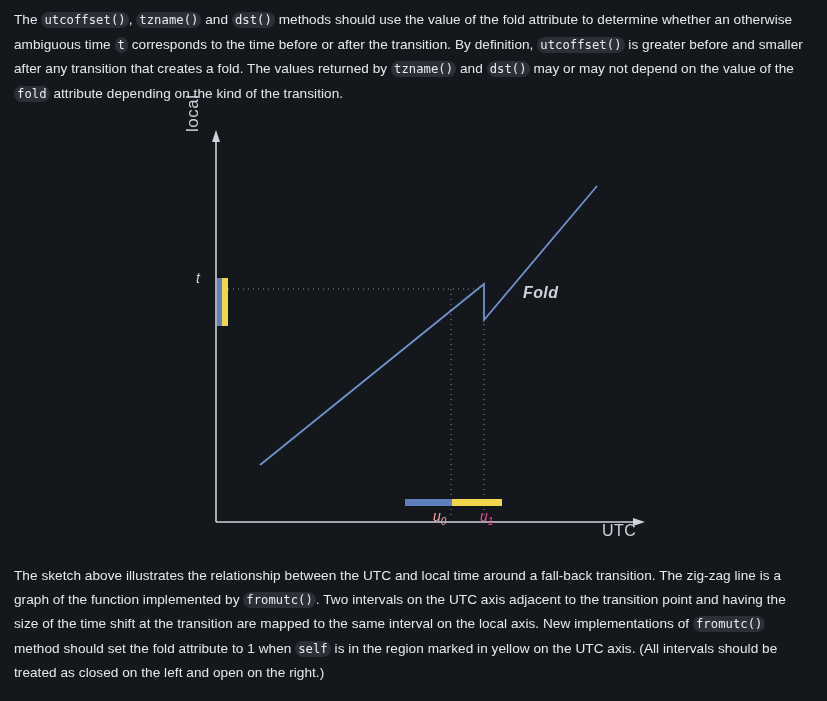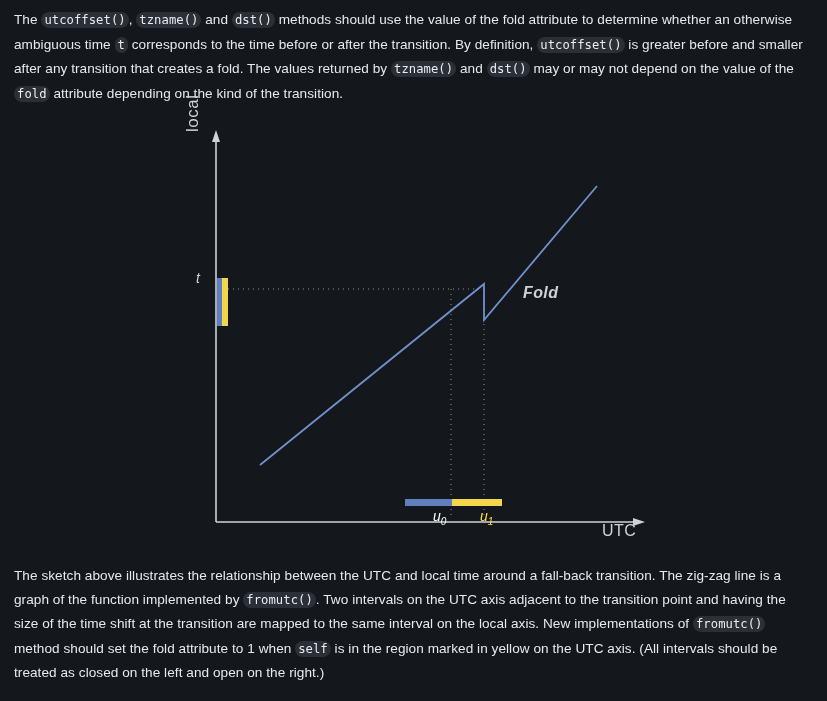--- a/index.html
+++ b/index.html
@@ -87,29 +87,29 @@
     font-size: 14px;
     font-style: italic;
     color: #cfd3d9;
   }
   .lbl-u0 {
     position: absolute;
     left: 419px;
     top: 384px;
     font-size: 14px;
     font-style: italic;
-    color: #ffffff;
+    color: #fca5a5;
   }
   .lbl-u1 {
     position: absolute;
     left: 466px;
     top: 384px;
     font-size: 14px;
     font-style: italic;
-    color: #fde047;
+    color: #ec4899;
   }
   .sub {
     font-size: 10px;
     vertical-align: sub;
   }
 </style>
 </head>
 <body>
 
 <div class="page">

